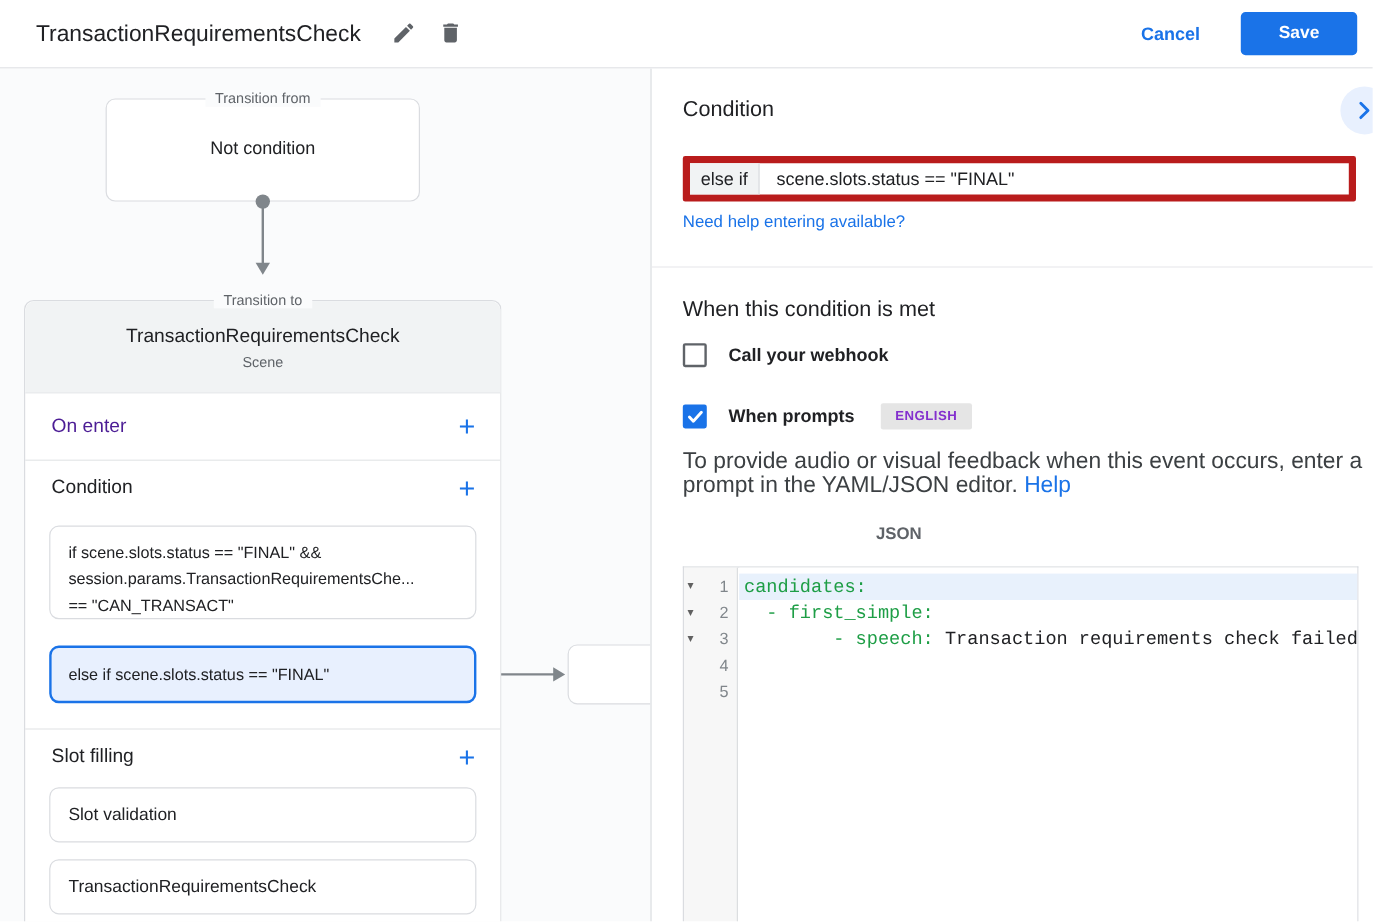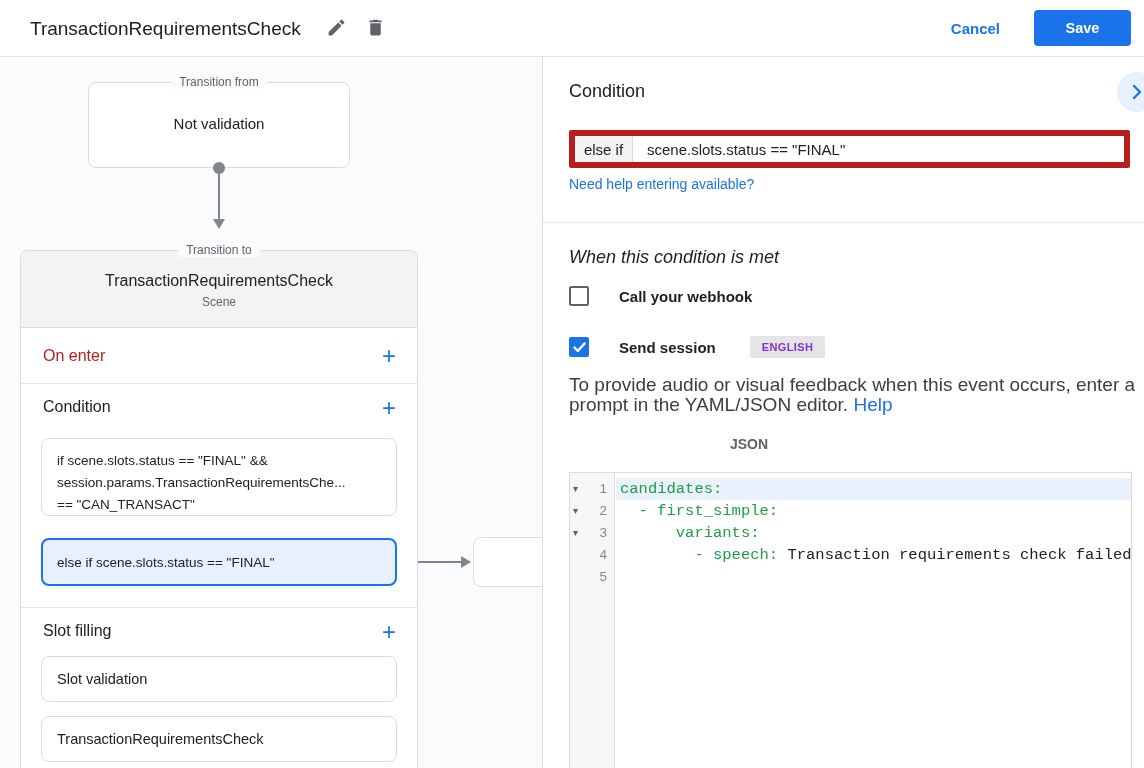--- a/index.html
+++ b/index.html
@@ -31,21 +31,21 @@
   .tfrom-content { margin-top:32px; text-align:center; font-size:15px; color:#202124; }
   .arrow-svg { position:absolute; left:0; top:0; width:542px; height:711px; pointer-events:none; }
 
   .tto-card { position:absolute; left:20px; top:193px; width:398px; height:528px; background:#fff;
               border:1px solid #dadce0; border-radius:8px 8px 0 0; border-bottom:none; }
   .tto-header { height:77px; background:#f1f3f4; border-bottom:1px solid #dadce0; border-radius:8px 8px 0 0; }
   .tto-title { padding-top:21px; text-align:center; font-size:16px; color:#202124; }
   .tto-subtitle { margin-top:5px; text-align:center; font-size:12px; color:#5f6368; }
 
   .row-onenter { position:relative; height:56px; border-bottom:1px solid #e4e6e8; }
-  .row-label { position:absolute; left:22px; top:50%; transform:translateY(-50%); font-size:16px; color:#b91c1c; }
+  .row-label { position:absolute; left:22px; top:50%; transform:translateY(-50%); font-size:16px; color:#4c1d95; }
   .plus-btn { position:absolute; right:14px; border:none; background:transparent; color:#1a73e8;
               font-size:24px; font-weight:300; cursor:pointer; line-height:24px; width:28px; height:28px;
               font-family:"Liberation Sans",sans-serif; }
   .row-onenter .plus-btn { top:14px; }
 
   .sec-condition { position:relative; height:224px; border-bottom:1px solid #e4e6e8; }
   .sec-label { position:absolute; left:22px; top:14px; font-size:16px; color:#202124; }
   .sec-plus { top:10px; }
   .cond-card { position:absolute; left:20px; width:356px; background:#fff; border:1px solid #dadce0;
                border-radius:8px; cursor:pointer; }
@@ -75,22 +75,22 @@
   .cond-input-group { position:absolute; left:26px; top:73px; width:561px; height:38px;
                       border:6px solid #b91c1c; border-radius:2px; display:flex; background:#fff; }
   .cond-prefix { width:58px; background:#f1f3f4; border-right:1px solid #dadce0; display:flex;
                  align-items:center; justify-content:center; font-size:15px; color:#202124; flex:none; }
   .cond-input { flex:1; border:none; outline:none; padding:0 14px; font-size:15px; color:#202124;
                 font-family:"Liberation Sans",sans-serif; background:transparent; }
   .help-link { position:absolute; left:26px; top:119px; font-size:14px; color:#1a73e8;
                text-decoration:none; cursor:pointer; }
   .panel-divider { position:absolute; left:0; top:165px; width:602px; height:1px; background:#e9eaed; }
 
-  .when-heading { position:absolute; left:26px; top:190px; font-size:18px; color:#202124;font-style:italic; }
-  .check-row { position:absolute; left:26px; display:flex; align-items:center; gap:30px; }
+  .when-heading { position:absolute; left:26px; top:190px; font-size:18px; color:#202124; }
+  .check-row { position:absolute; left:26px; display:flex; align-items:center; gap:18px; }
   .row-webhook { top:229px; }
   .row-prompts { top:279px; }
   .checkbox { width:20px; height:20px; border:2px solid #5f6368; border-radius:2px; background:#fff;
               cursor:pointer; flex:none; position:relative; }
   .checkbox.checked { background:#1a73e8; border-color:#1a73e8; }
   .checkbox.checked svg { position:absolute; left:2px; top:3px; width:13px; height:11px; stroke:#fff;
                           fill:none; stroke-width:2.4; stroke-linecap:round; stroke-linejoin:round; }
   .check-label { font-size:15px; font-weight:bold; color:#202124; }
   .lang-badge { margin-left:4px; background:#e5e5e5; color:#8430ce; font-size:11px; font-weight:bold;
                 letter-spacing:0.4px; padding:5px 12px; border-radius:2px; }
@@ -137,21 +137,21 @@
         </svg>
     </button>
     <button class="cancel-btn">Cancel</button>
     <button class="save-btn">Save</button>
   </div>
 
   <div class="canvas">
 
     <div class="tfrom-box">
       <span class="legend">Transition from</span>
-      <div class="tfrom-content">Not validation</div>
+      <div class="tfrom-content">Not condition</div>
     </div>
 
     <svg class="arrow-svg">
       <circle cx="219" cy="111" r="6" fill="#80868b"></circle>
       <line x1="219" y1="116" x2="219" y2="163" stroke="#80868b" stroke-width="2"></line>
       <polygon points="213,162 225,162 219,172" fill="#80868b"></polygon>
       <circle cx="403" cy="505" r="6" fill="#80868b"></circle>
       <line x1="409" y1="505" x2="462" y2="505" stroke="#80868b" stroke-width="2"></line>
       <polygon points="461,499 461,511 471,505" fill="#80868b"></polygon>
     </svg>
@@ -222,21 +222,21 @@
       <div class="checkbox"></div>
       <span class="check-label">Call your webhook</span>
     </div>
 
     <div class="check-row row-prompts">
       <div class="checkbox checked">
         <svg viewBox="0 0 13 11">
             <polyline points="1.5,5.5 4.8,9 11.5,1.5"></polyline>
           </svg>
       </div>
-      <span class="check-label">Send session</span>
+      <span class="check-label">When prompts</span>
       <span class="lang-badge">ENGLISH</span>
     </div>
 
     <div class="prompt-help">
       <span>To provide audio or visual feedback when this event occurs, enter a prompt in the YAML/JSON editor.</span>
       <a>Help</a>
     </div>
 
     <button class="tab tab-json">JSON</button>
 
@@ -257,20 +257,19 @@
         <div class="gut-row">
           <span class="lnum">4</span>
         </div>
         <div class="gut-row">
           <span class="lnum">5</span>
         </div>
       </div>
       <div class="ed-code-col">
         <div class="code-row hl"><span class="tok-key">candidates:</span><span class="tok-text"></span></div>
         <div class="code-row"><span class="tok-key">  - first_simple:</span><span class="tok-text"></span></div>
-        <div class="code-row"><span class="tok-key">      variants:</span><span class="tok-text"></span></div>
         <div class="code-row"><span class="tok-key">        - speech:</span><span class="tok-text"> Transaction requirements check failed</span></div>
         <div class="code-row"><span class="tok-key"></span><span class="tok-text"></span></div>
       </div>
     </div>
   </div>
 
 </div>
 
 </body></html>

